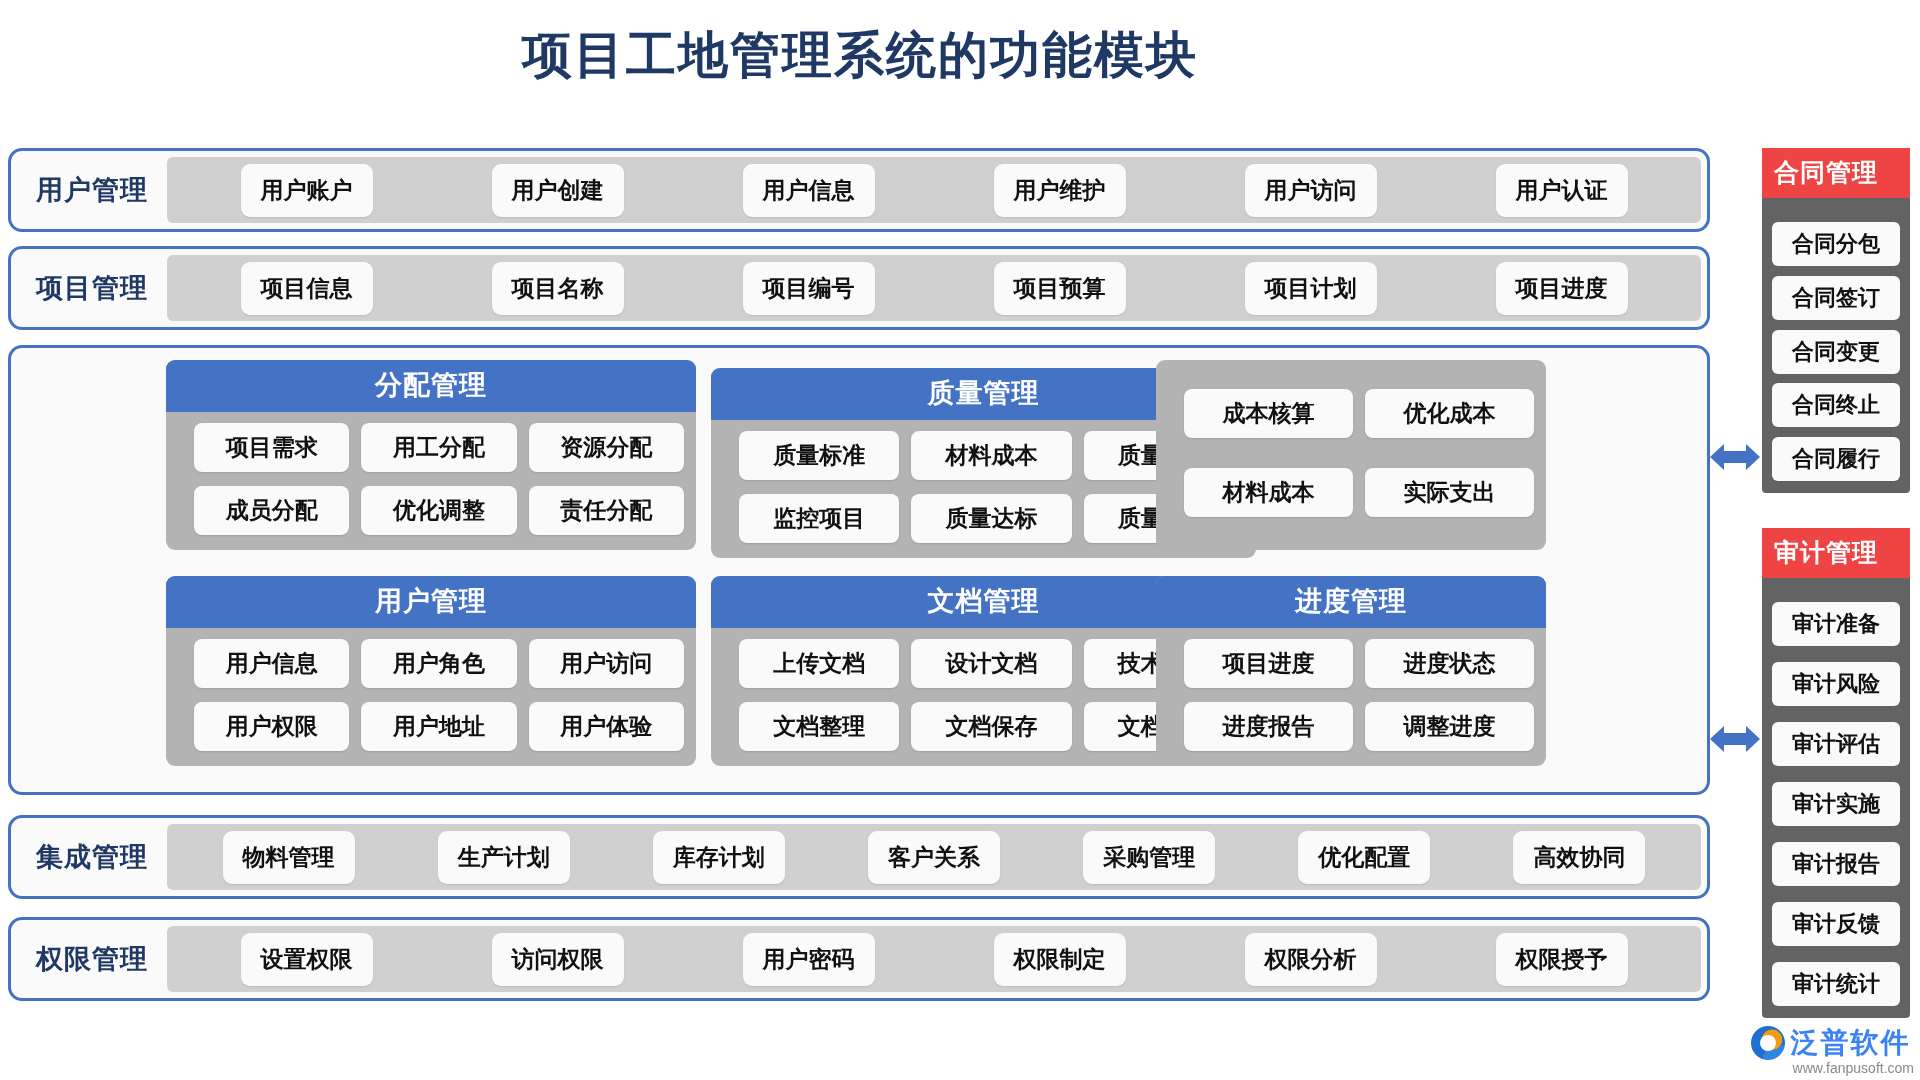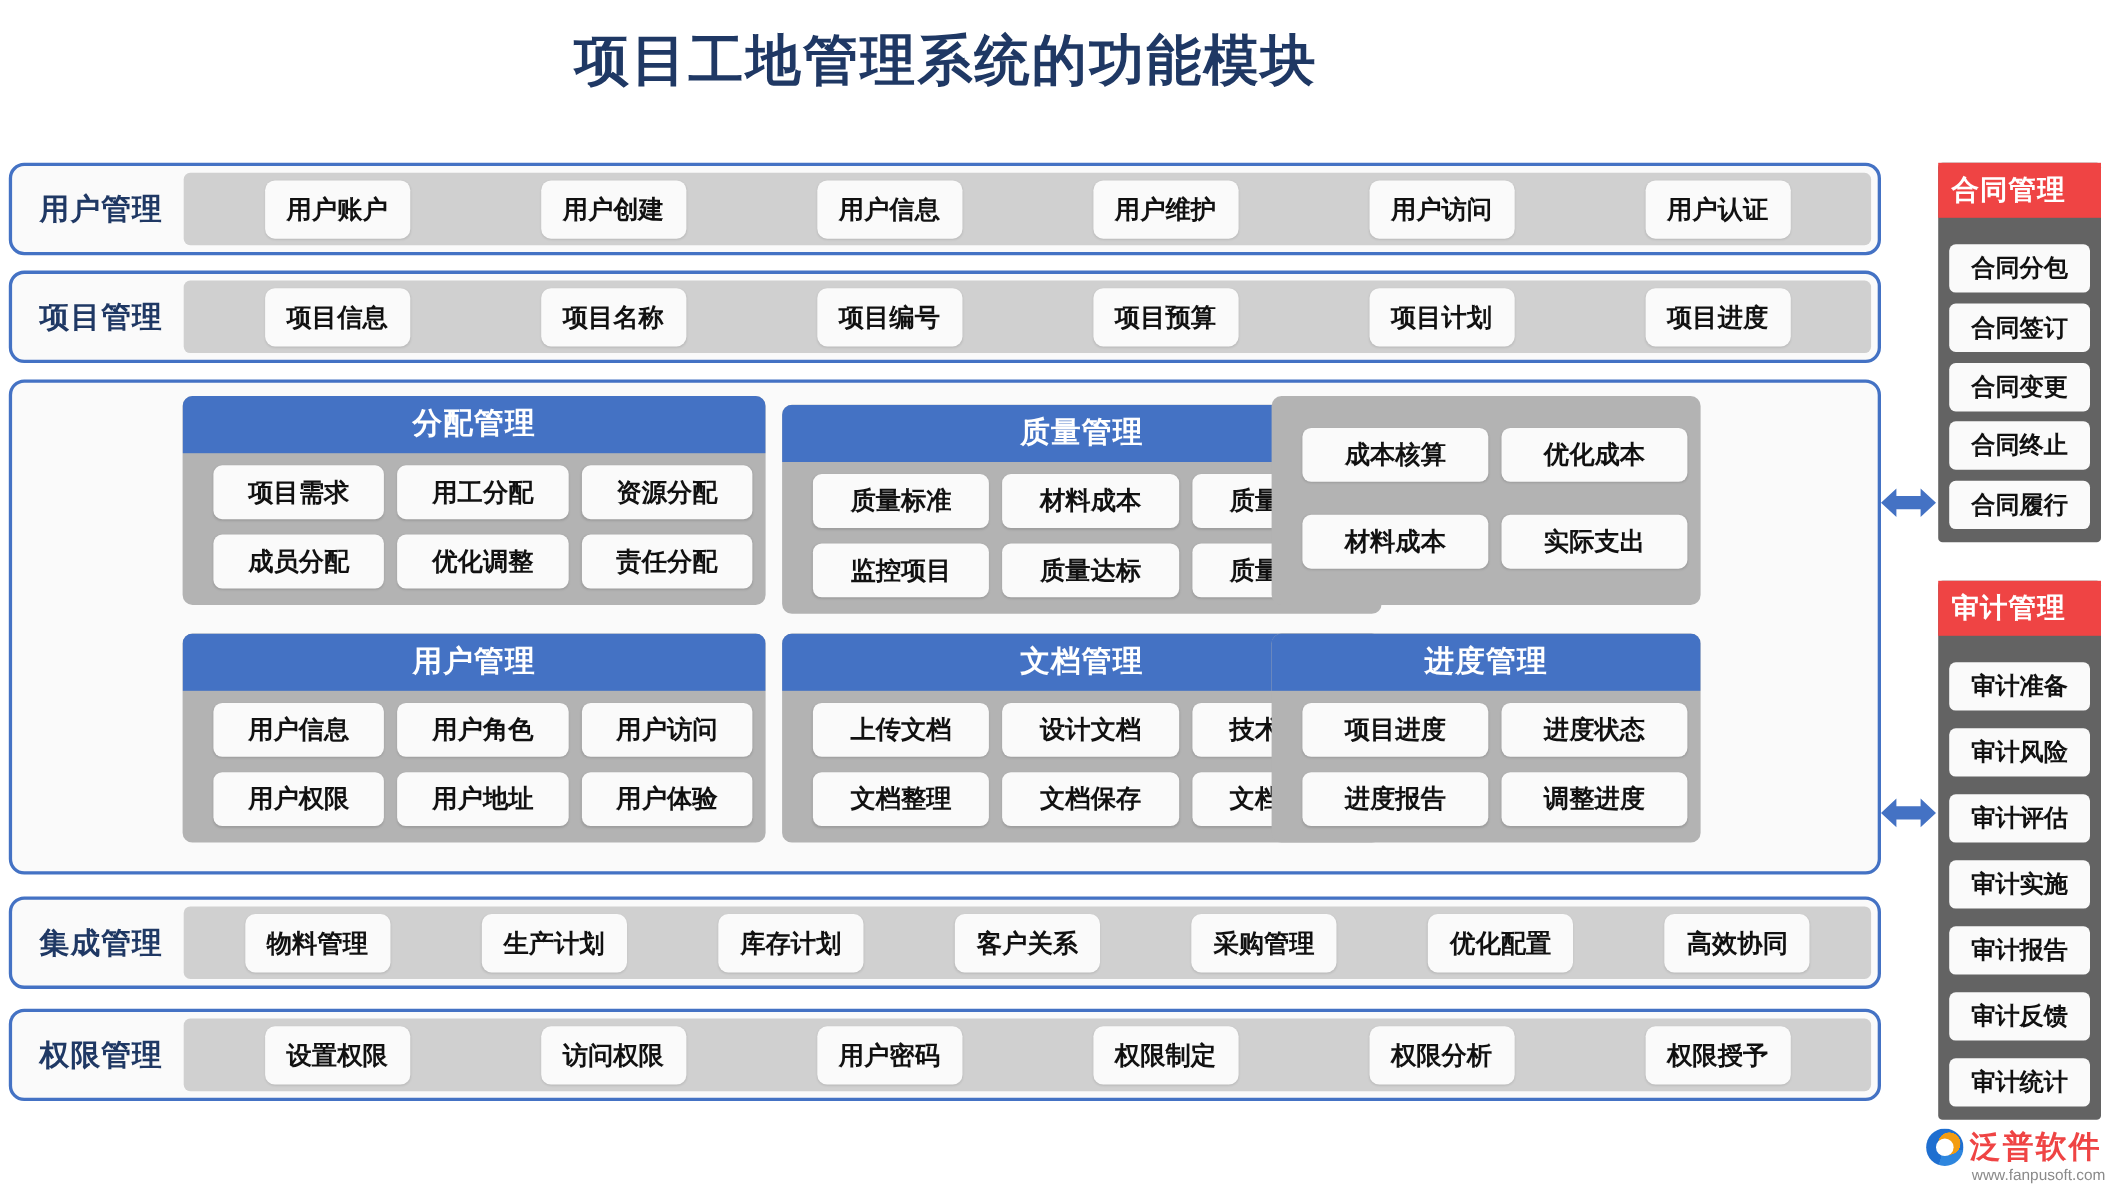--- a/index.html
+++ b/index.html
@@ -168,21 +168,21 @@
     flex: 0 0 auto;
   }
   .logo-mark::after {
     content: "";
     position: absolute; left: 9px; top: 9px;
     width: 16px; height: 16px;
     border-radius: 50%;
     background: #ffffff;
   }
   .logo-text {
-    font-size: 28px; font-weight: bold; color: #ef4444;
+    font-size: 28px; font-weight: bold; color: #3b82f6;
     letter-spacing: 2px;
     font-family: Liberation Serif, serif;
   }
   .logo-url {
     font-size: 14px; color: #8a8a8a;
     margin-left: 42px; margin-top: -2px;
     font-family: "Liberation Sans", sans-serif;
   }
 </style>
 </head>

